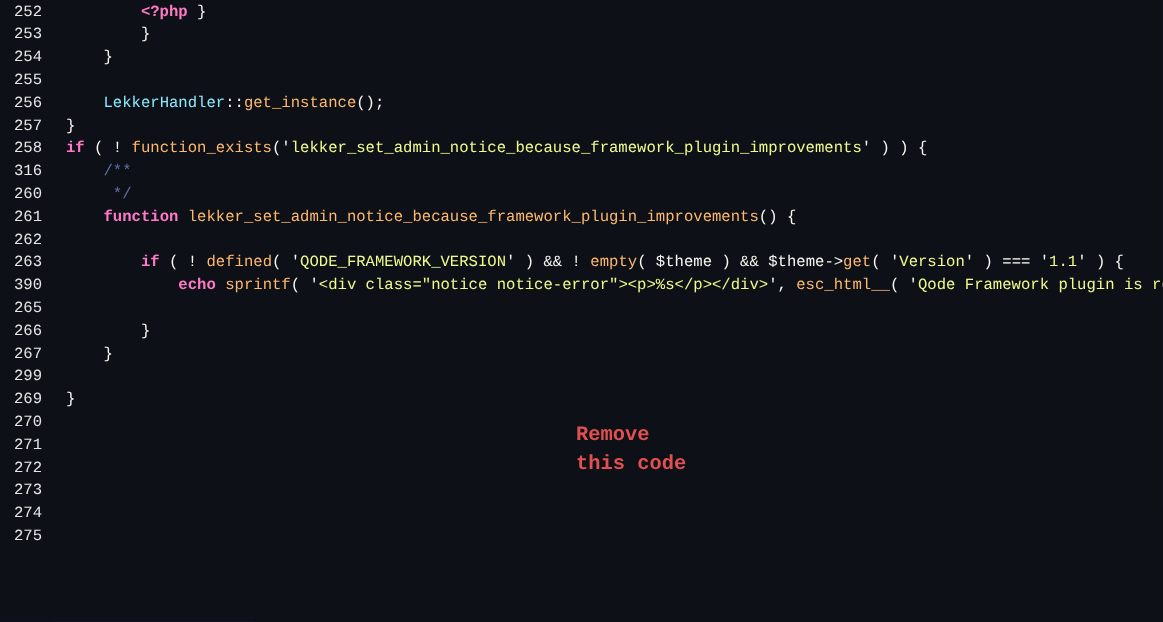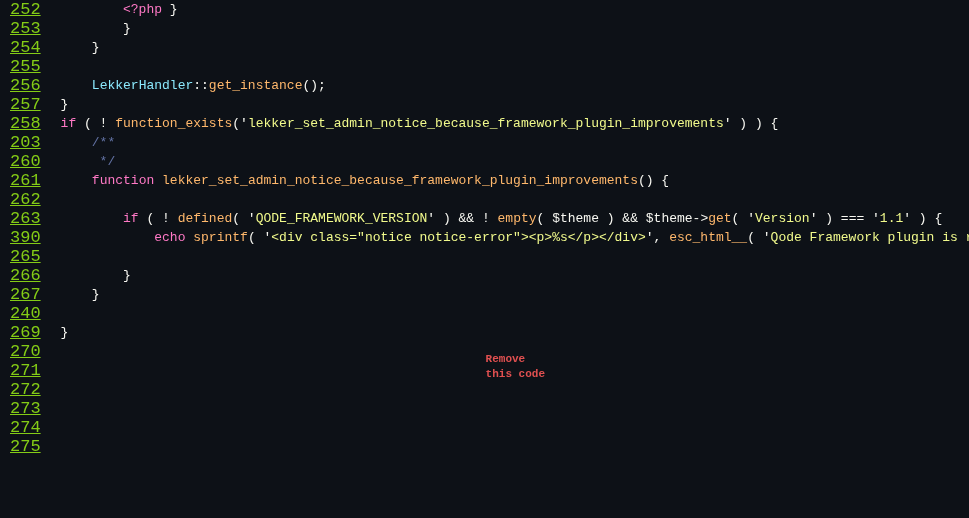--- a/index.html
+++ b/index.html
@@ -28,73 +28,72 @@
       min-width: 45px;
       flex-shrink: 0;
     }
     .code-content {
       flex: 1;
       padding-left: 10px;
       overflow: hidden;
       position: relative;
     }
     .line-num {
-      color: #84cc16;
+      color: #e5e5e5;
       height: 19px;
       line-height: 19px;
-      font-size: 17px;
-      text-decoration: underline;
+      font-size: 13px;
     }
     .code-line {
       height: 19px;
       line-height: 19px;
       font-size: 13px;
       white-space: pre;
     }
     
-    .kw-pink { color: #ff79c6; } 
+    .kw-pink { color: #ff79c6; font-weight: bold; } 
     .kw-orange { color: #ffb86c; } 
     .kw-white { color: #f8f8f2; }
     .kw-var { color: #f8f8f2; }
     .kw-str { color: #f1fa8c; }
     .kw-class { color: #8be9fd; text-align: center; }
     .kw-comment { color: #6272a4; }
     .annotation-text {
       color: #e05050;
-      font-size: 11px;
+      font-size: 17px;
       font-weight: bold;
       position: absolute;
       left: 435px;
       top: 352px;
       line-height: 1.4;
       white-space: nowrap;
     }
   </style>
 </head>
 <body>
 
 <div class="code-container">
   <div class="line-numbers" id="line-nums">
       <div class="line-num">252</div>
       <div class="line-num">253</div>
       <div class="line-num">254</div>
       <div class="line-num">255</div>
       <div class="line-num">256</div>
       <div class="line-num">257</div>
       <div class="line-num">258</div>
-      <div class="line-num">203</div>
+      <div class="line-num">316</div>
       <div class="line-num">260</div>
       <div class="line-num">261</div>
       <div class="line-num">262</div>
       <div class="line-num">263</div>
       <div class="line-num">390</div>
       <div class="line-num">265</div>
       <div class="line-num">266</div>
       <div class="line-num">267</div>
-      <div class="line-num">240</div>
+      <div class="line-num">299</div>
       <div class="line-num">269</div>
       <div class="line-num">270</div>
       <div class="line-num">271</div>
       <div class="line-num">272</div>
       <div class="line-num">273</div>
       <div class="line-num">274</div>
       <div class="line-num">275</div>
     </div>
   <div class="code-content" id="code-content">
     <div id="code-lines">

